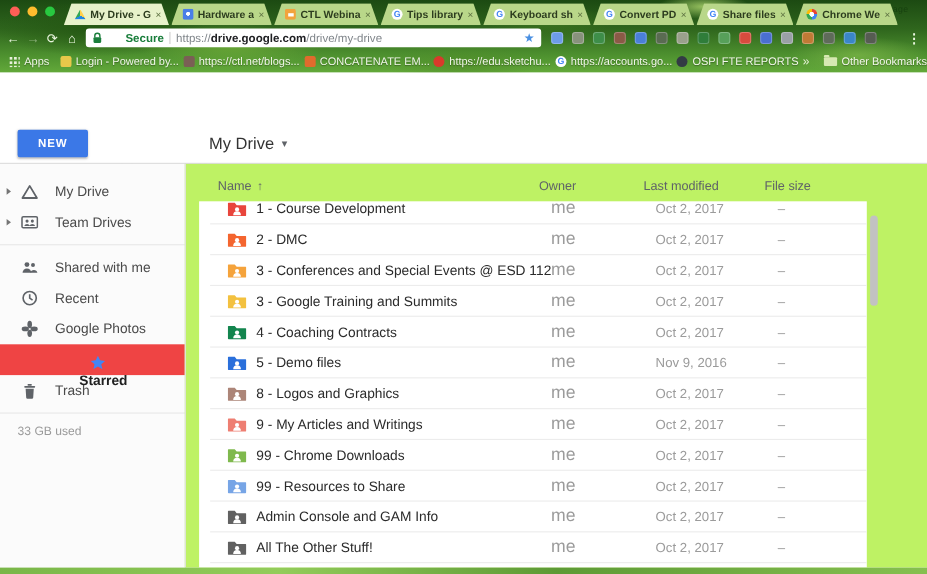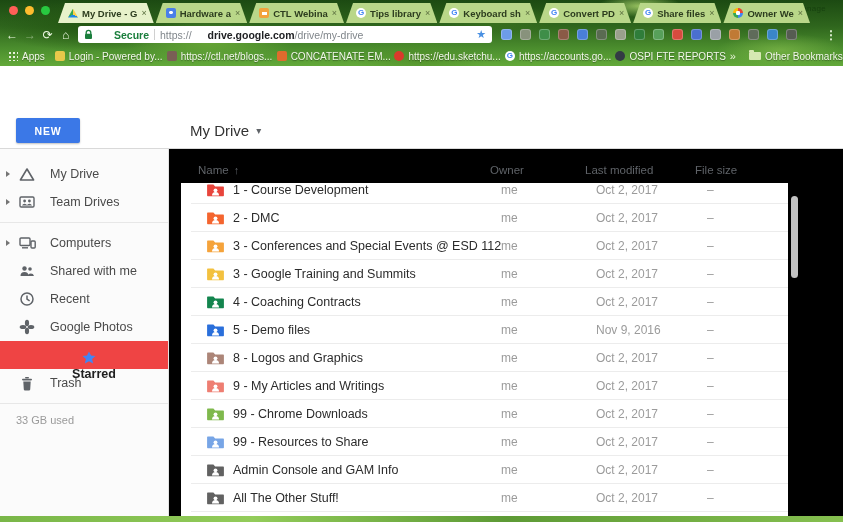--- a/index.html
+++ b/index.html
@@ -47,21 +47,21 @@
 
   .toolbar{position:absolute;left:0;top:23px;width:843px;height:23px;display:flex;align-items:center;
        padding:0 6px;box-sizing:border-box;gap:7px;}
   .navbtn{width:11px;text-align:center;font-size:12px;color:#eaf6df;line-height:1;}
   .navbtn.dim{opacity:.45;}
   .urlbar{width:414px;height:17px;background:#fff;border-radius:3px;display:flex;align-items:center;
        padding:0 6px;box-sizing:border-box;gap:5px;flex:0 0 auto;}
   .sec-label{font-size:10.5px;font-weight:700;color:#1a7e3c;margin-left:16px;}
   .url-sep{width:1px;height:11px;background:#d0d0d0;}
   .url-text{font-size:10.5px;color:#80868b;white-space:nowrap;overflow:hidden;flex:1;}
-  .url-text b{color:#202124;font-weight:700;margin-left:16px;}
+  .url-text b{color:#202124;font-weight:700;}
   .url-star{font-size:11px;color:#4a90e2;margin-left:auto;}
   .extrow{display:flex;gap:8px;align-items:center;flex:0 0 auto;margin-left:2px;}
   .ext{width:11px;height:11px;border-radius:3px;display:inline-block;box-shadow:inset 0 0 0 1px rgba(255,255,255,.25);}
   .menu-dots{margin-left:auto;color:#eaf6df;font-size:12px;font-weight:700;}
 
   .bookmarks{position:absolute;left:0;top:46px;width:843px;height:20px;display:flex;align-items:center;
        padding:0 8px;box-sizing:border-box;gap:13px;}
   .bm{display:flex;align-items:center;gap:4px;min-width:0;}
   .bm-label{font-size:10px;color:#f2f8ea;white-space:nowrap;text-shadow:0 1px 1px rgba(0,0,0,.35);}
   .bicon{width:10px;height:10px;border-radius:2px;flex:0 0 auto;display:inline-block;}
@@ -125,32 +125,32 @@
   .caret-exp{width:8px;flex:0 0 8px;}
   .caret-exp.show::before{content:"";display:block;width:0;height:0;border-left:4px solid #757575;
      border-top:3.5px solid transparent;border-bottom:3.5px solid transparent;}
   .side-icon{width:18px;height:16px;flex:0 0 18px;margin-left:4px;display:flex;align-items:center;justify-content:center;}
   .side-label{margin-left:14px;font-size:12.5px;color:#4a4a4a;font-weight:500;}
   .side-item.selected .side-label{color:#202020;font-weight:700;}
   .side-sep{height:1px;background:#e7e7e7;margin:6px 0;}
   .storage-text{padding-left:16px;margin-top:10px;font-size:11px;color:#9a9a9a;}
 
   
-  #main{position:absolute;left:168px;top:149px;right:0;bottom:6px;background:#000000;
+  #main{position:absolute;left:168px;top:149px;right:0;bottom:6px;background:#bef264;
      border-left:1px solid #e2e2e2;box-sizing:border-box;}
   .col-row{position:absolute;left:0;top:15px;right:0;height:16px;}
   .colh{position:absolute;font-size:11.5px;color:#5f6368;}
   .colh.name{left:29px;} .colh.owner{left:321px;} .colh.modified{left:416px;} .colh.size{left:526px;}
   .sort-arrow{font-size:11px;color:#5f6368;margin-left:5px;}
   .card{position:absolute;left:12px;top:34px;width:607px;height:333px;background:#fff;overflow:hidden;}
   .rowlist{margin-top:-7px;padding-left:10px;}
   .frow{height:28px;display:flex;align-items:center;border-bottom:1px solid #ececec;position:relative;box-sizing:border-box;}
   .ficon{margin-left:16px;flex:0 0 17px;display:flex;}
   .fname{margin-left:9px;font-size:12.5px;color:#2b2b2b;white-space:nowrap;}
-  .fowner{position:absolute;left:310px;font-size:12px;color:#9b9b9b;}
+  .fowner{position:absolute;left:310px;font-size:16px;color:#9b9b9b;}
   .fdate{position:absolute;left:405px;font-size:12px;color:#9b9b9b;}
   .fsize{position:absolute;left:516px;font-size:12px;color:#9b9b9b;}
   .scroll-thumb{position:absolute;left:622px;top:47px;width:7px;height:82px;background:#c2c2c2;border-radius:4px;}
 
   
   #desktop-strip{position:absolute;left:0;right:0;bottom:0;height:6px;
      background:linear-gradient(90deg,#79b648 0%,#93cc5a 30%,#5d9a35 60%,#86c050 100%);}
 </style>
 </head>
 <body>
@@ -196,21 +196,21 @@
       <span class="tab-label">Convert PD</span>
       <span class="tab-close">×</span>
     </div>
     <div class="tab">
       <span class="ticon google-g"></span>
       <span class="tab-label">Share files</span>
       <span class="tab-close">×</span>
     </div>
     <div class="tab">
       <span class="ticon chrome-store"></span>
-      <span class="tab-label">Owner We</span>
+      <span class="tab-label">Chrome We</span>
       <span class="tab-close">×</span>
     </div>
   </div>
 
   <div class="toolbar">
     <span class="navbtn">←</span>
     <span class="navbtn dim">→</span>
     <span class="navbtn">⟳</span>
     <span class="navbtn">⌂</span>
     <div class="urlbar">
@@ -334,31 +334,20 @@
             <rect x="1" y="2" width="14" height="10" rx="1.2" fill="none" stroke="#5f6368" stroke-width="1.4"></rect>
             <circle cx="5.6" cy="6" r="1.4" fill="#5f6368"></circle>
             <circle cx="10.4" cy="6" r="1.4" fill="#5f6368"></circle>
             <path d="M3 10.5 a2.8 2.8 0 0 1 5.2 0z M7.8 10.5 a2.8 2.8 0 0 1 5.2 0z" fill="#5f6368"></path>
           </svg>
       </span>
       <span class="side-label">Team Drives</span>
     </div>
     <div class="side-sep"></div>
     <div class="side-item">
-      <span class="caret-exp show"></span>
-      <span class="side-icon">
-        <svg width="17" height="14">
-            <rect x="1" y="2" width="10" height="7.5" rx="1" fill="none" stroke="#5f6368" stroke-width="1.4"></rect>
-            <line x1="3" y1="11.8" x2="9" y2="11.8" stroke="#5f6368" stroke-width="1.4"></line>
-            <rect x="12" y="5" width="4.2" height="7" rx="1" fill="none" stroke="#5f6368" stroke-width="1.4"></rect>
-          </svg>
-      </span>
-      <span class="side-label">Computers</span>
-    </div>
-    <div class="side-item">
       <span class="caret-exp"></span>
       <span class="side-icon">
         <svg width="16" height="14">
             <circle cx="5.5" cy="4.5" r="2.2" fill="#5f6368"></circle>
             <circle cx="11" cy="5" r="1.8" fill="#5f6368"></circle>
             <path d="M1.5 12 a4 4 0 0 1 8 0z" fill="#5f6368"></path>
             <path d="M8.6 12 a3.3 3.3 0 0 1 6.4 0z" fill="#5f6368"></path>
           </svg>
       </span>
       <span class="side-label">Shared with me</span>

